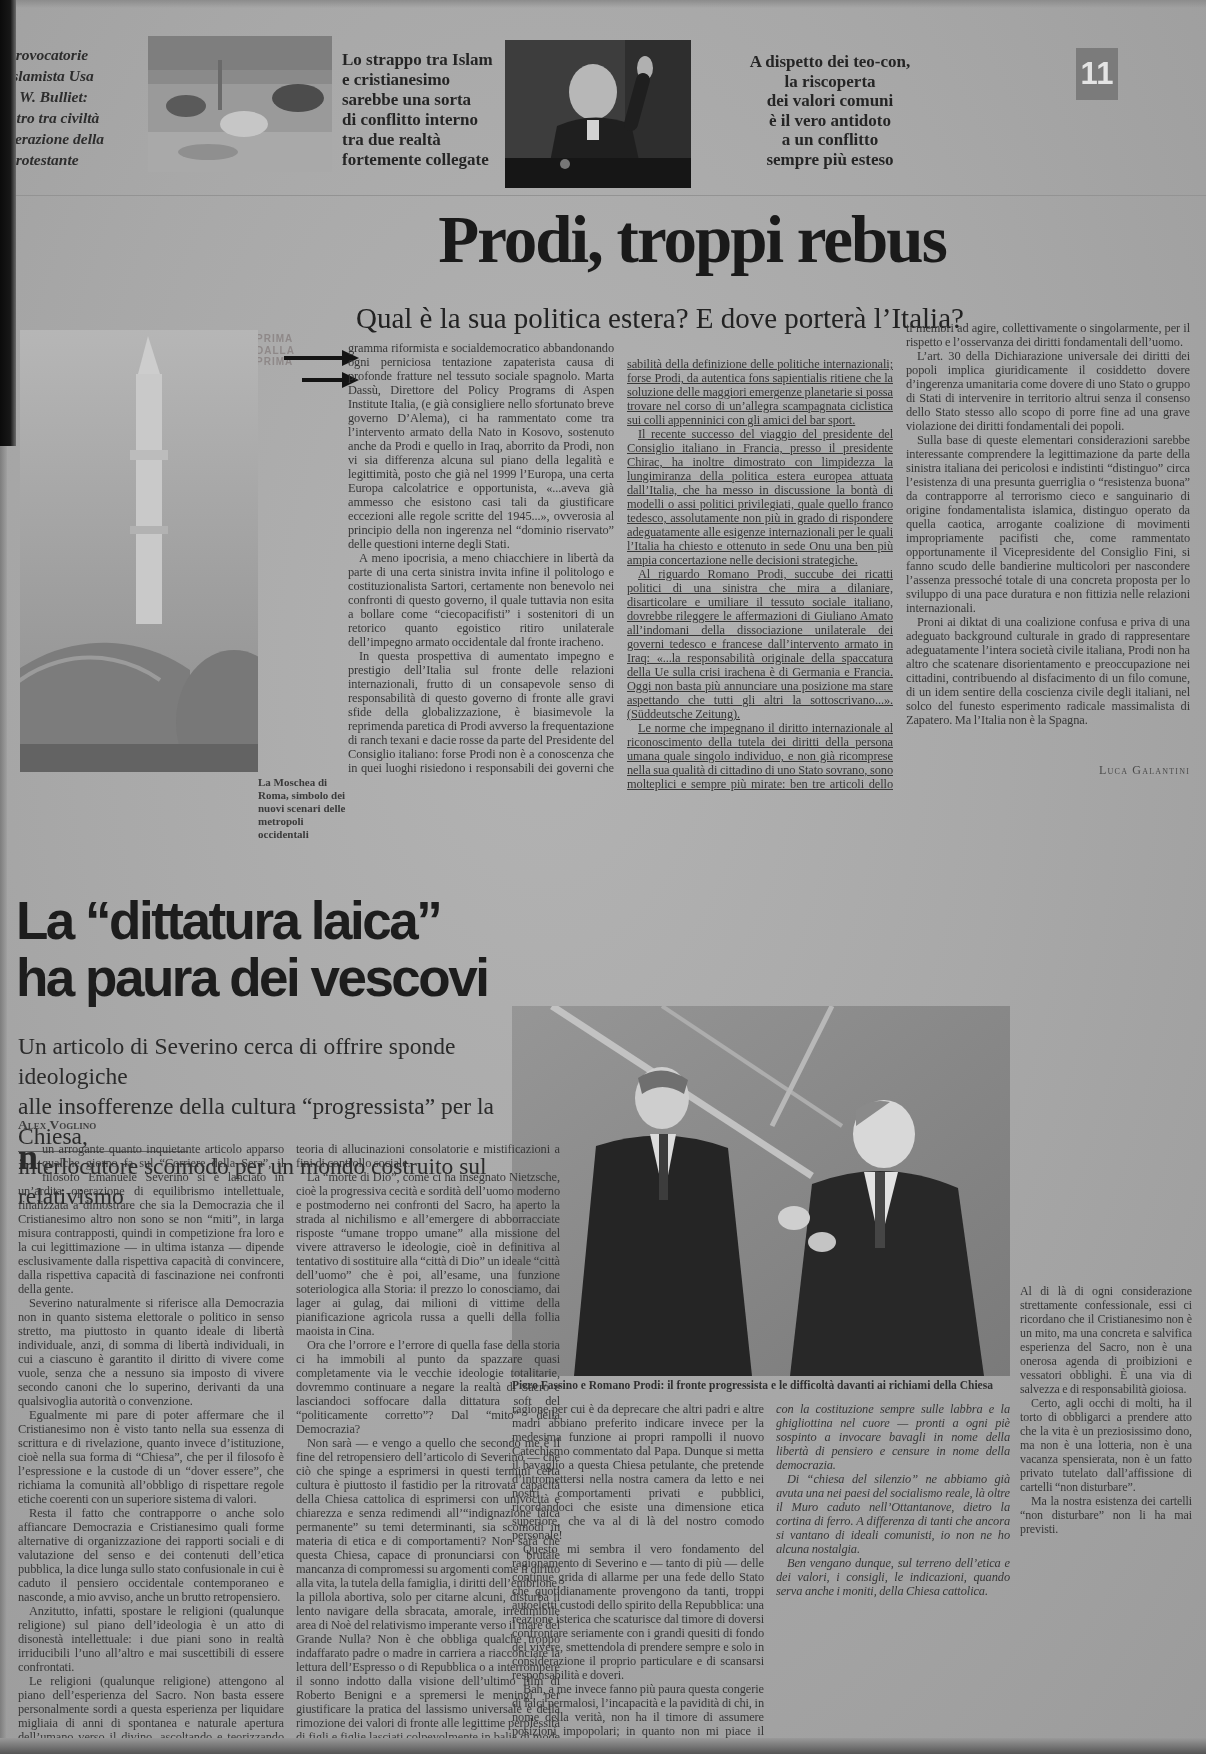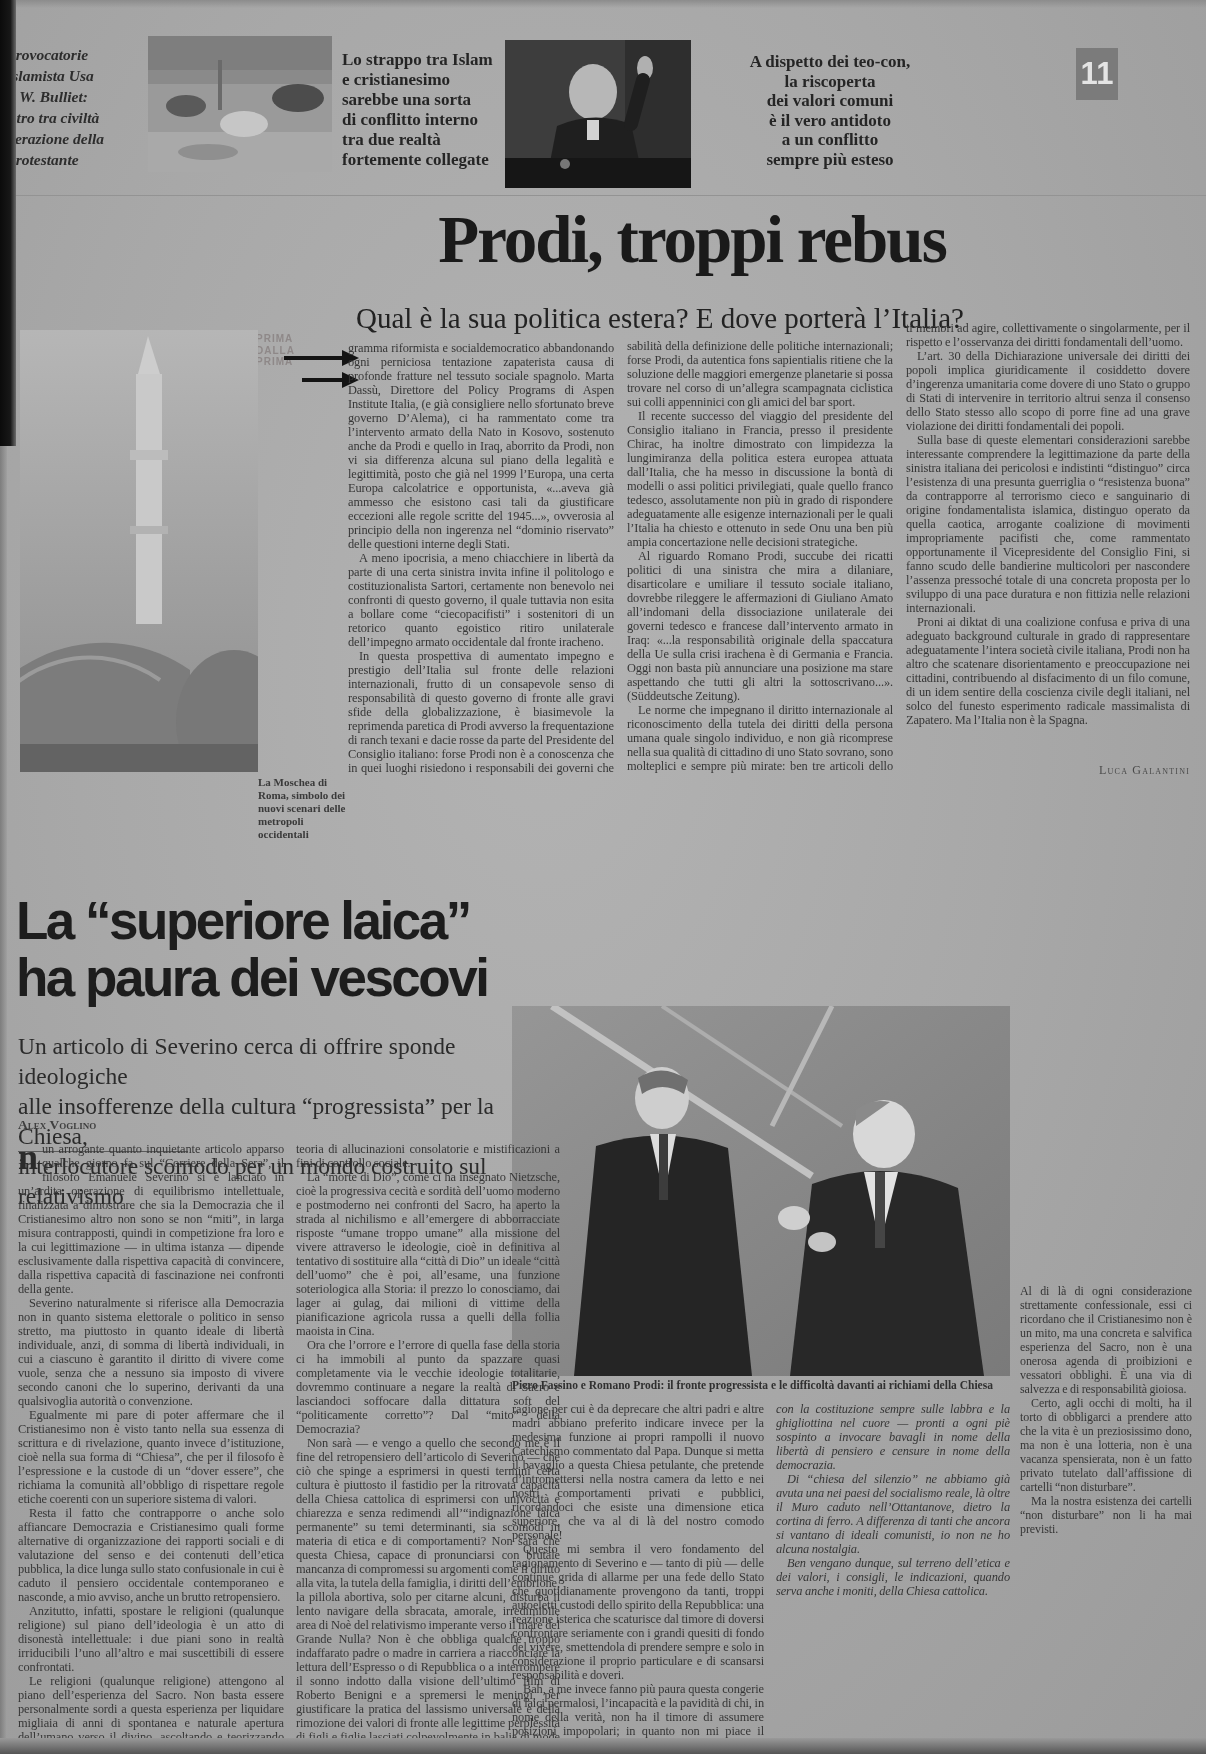--- a/index.html
+++ b/index.html
@@ -138,36 +138,36 @@
       <rect y="414" width="238" height="28" fill="#636363"></rect>
     </svg>
   </div>
   <div class="abs mosque-caption">La Moschea di Roma, simbolo dei nuovi scenari delle metropoli occidentali</div>
 
   <div class="col" style="left:348px;top:341px;width:266px;height:436px;">
       <p class="np">gramma riformista e socialdemocratico abbandonando ogni perniciosa tentazione zapaterista causa di profonde fratture nel tessuto sociale spagnolo. Marta Dassù, Direttore del Policy Programs di Aspen Institute Italia, (e già consigliere nello sfortunato breve governo D’Alema), ci ha rammentato come tra l’intervento armato della Nato in Kosovo, sostenuto anche da Prodi e quello in Iraq, aborrito da Prodi, non vi sia differenza alcuna sul piano della legalità e legittimità, posto che già nel 1999 l’Europa, una certa Europa calcolatrice e opportunista, «...aveva già ammesso che esistono casi tali da giustificare eccezioni alle regole scritte del 1945...», ovverosia al principio della non ingerenza nel “dominio riservato” delle questioni interne degli Stati.</p>
       <p>A meno ipocrisia, a meno chiacchiere in libertà da parte di una certa sinistra invita infine il politologo e costituzionalista Sartori, certamente non benevolo nei confronti di questo governo, il quale tuttavia non esita a bollare come “ciecopacifisti” i sostenitori di un retorico quanto egoistico ritiro unilaterale dell’impegno armato occidentale dal fronte iracheno.</p>
       <p>In questa prospettiva di aumentato impegno e prestigio dell’Italia sul fronte delle relazioni internazionali, frutto di un consapevole senso di responsabilità di questo governo di fronte alle gravi sfide della globalizzazione, è biasimevole la reprimenda paretica di Prodi avverso la frequentazione di ranch texani e dacie rosse da parte del Presidente del Consiglio italiano: forse Prodi non è a conoscenza che in quei luoghi risiedono i responsabili dei governi che più di altri hanno la respon-</p>
     </div>
-  <div class="col" style="left:627px;top:339px;width:266px;height:436px;">
+  <div class="col" style="left:627px;top:357px;width:266px;height:436px;text-decoration:underline;">
       <p class="np">sabilità della definizione delle politiche internazionali; forse Prodi, da autentica fons sapientialis ritiene che la soluzione delle maggiori emergenze planetarie si possa trovare nel corso di un’allegra scampagnata ciclistica sui colli appenninici con gli amici del bar sport.</p>
       <p>Il recente successo del viaggio del presidente del Consiglio italiano in Francia, presso il presidente Chirac, ha inoltre dimostrato con limpidezza la lungimiranza della politica estera europea attuata dall’Italia, che ha messo in discussione la bontà di modelli o assi politici privilegiati, quale quello franco tedesco, assolutamente non più in grado di rispondere adeguatamente alle esigenze internazionali per le quali l’Italia ha chiesto e ottenuto in sede Onu una ben più ampia concertazione nelle decisioni strategiche.</p>
       <p>Al riguardo Romano Prodi, succube dei ricatti politici di una sinistra che mira a dilaniare, disarticolare e umiliare il tessuto sociale italiano, dovrebbe rileggere le affermazioni di Giuliano Amato all’indomani della dissociazione unilaterale dei governi tedesco e francese dall’intervento armato in Iraq: «...la responsabilità originale della spaccatura della Ue sulla crisi irachena è di Germania e Francia. Oggi non basta più annunciare una posizione ma stare aspettando che tutti gli altri la sottoscrivano...». (Süddeutsche Zeitung).</p>
       <p>Le norme che impegnano il diritto internazionale al riconoscimento della tutela dei diritti della persona umana quale singolo individuo, e non già ricomprese nella sua qualità di cittadino di uno Stato sovrano, sono molteplici e sempre più mirate: ben tre articoli dello Statuto Onu impegnano gli Sta-</p>
     </div>
   <div class="col" style="left:906px;top:321px;width:284px;height:448px;">
       <p class="np">ti membri ad agire, collettivamente o singolarmente, per il rispetto e l’osservanza dei diritti fondamentali dell’uomo.</p>
       <p>L’art. 30 della Dichiarazione universale dei diritti dei popoli implica giuridicamente il cosiddetto dovere d’ingerenza umanitaria come dovere di uno Stato o gruppo di Stati di intervenire in territorio altrui senza il consenso dello Stato stesso allo scopo di porre fine ad una grave violazione dei diritti fondamentali dei popoli.</p>
       <p>Sulla base di queste elementari considerazioni sarebbe interessante comprendere la legittimazione da parte della sinistra italiana dei pericolosi e indistinti “distinguo” circa l’esistenza di una presunta guerriglia o “resistenza buona” da contrapporre al terrorismo cieco e sanguinario di origine fondamentalista islamica, distinguo operato da quella caotica, arrogante coalizione di movimenti impropriamente pacifisti che, come rammentato opportunamente il Vicepresidente del Consiglio Fini, si fanno scudo delle bandierine multicolori per nascondere l’assenza pressoché totale di una concreta proposta per lo sviluppo di una pace duratura e non fittizia nelle relazioni internazionali.</p>
       <p>Proni ai diktat di una coalizione confusa e priva di una adeguato background culturale in grado di rappresentare adeguatamente l’intera società civile italiana, Prodi non ha altro che scatenare disorientamento e preoccupazione nei cittadini, contribuendo al disfacimento di un filo comune, di un idem sentire della coscienza civile degli italiani, nel solco del funesto esperimento radicale massimalista di Zapatero. Ma l’Italia non è la Spagna.</p>
     </div>
   <div class="abs author" style="left:1000px;top:760px;width:190px;">Luca Galantini</div>
 
   <h2 class="abs h2a" style="margin:0;">
-      <div>La “superiore laica”</div>
+      <div>La “dittatura laica”</div>
       <div>ha paura dei vescovi</div>
     </h2>
   <div class="abs stand">
       <div>Un articolo di Severino cerca di offrire sponde ideologiche</div>
       <div>alle insofferenze della cultura “progressista” per la Chiesa,</div>
       <div>interlocutore scomodo per un mondo costruito sul relativismo</div>
     </div>
   <div class="abs byline">Alex Voglino</div>
 
   <div class="abs photo" style="left:512px;top:1006px;width:498px;height:370px;">

